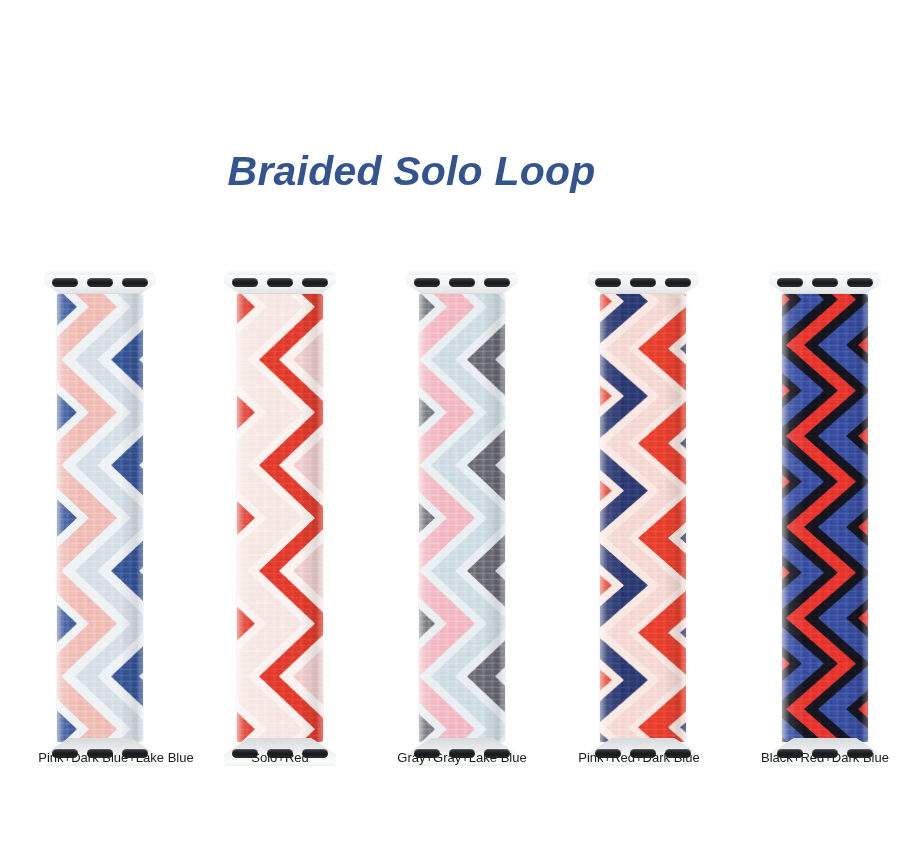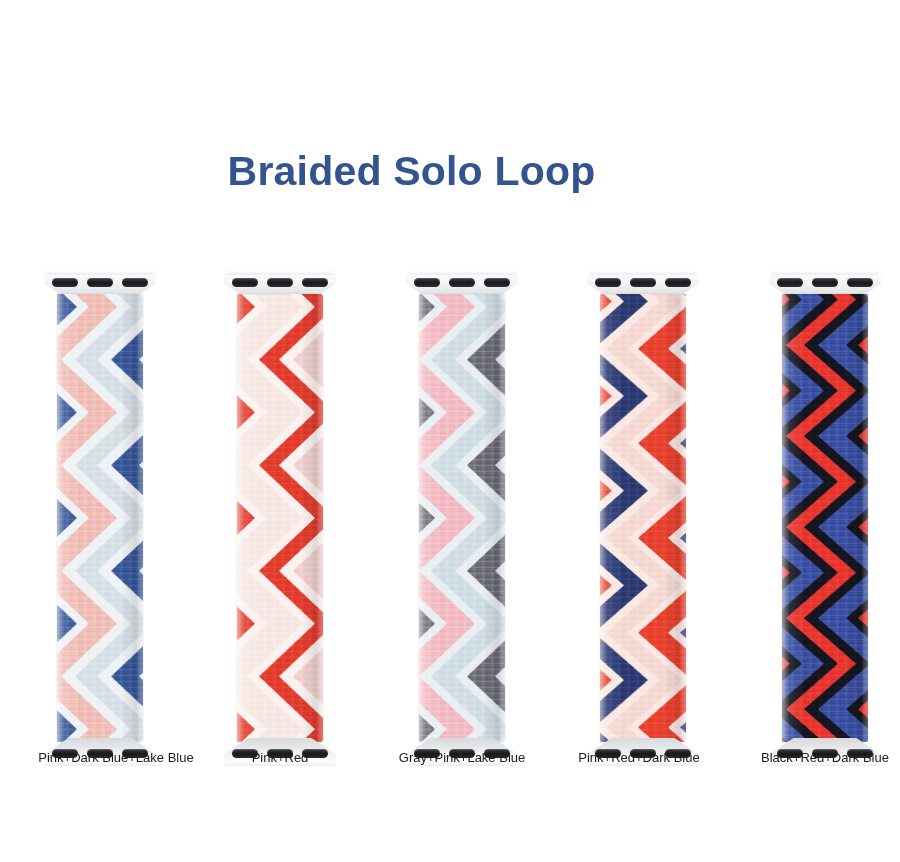--- a/index.html
+++ b/index.html
@@ -14,20 +14,21 @@
   
   .title{
     position:absolute;
     top:148px; left:0; width:823px;
     text-align:center;
     font-size:41px;
     font-weight:bold;
     color:#33548f;
     letter-spacing:0.2px;
     line-height:1.15;
+    font-style:italic;
   }
 
   
   .row{
     position:absolute;
     top:268px; left:0; width:900px; height:500px;
   }
   .product{
     position:absolute;
     top:0;
@@ -383,16 +384,16 @@
           <div class="slot"></div>
           <div class="slot"></div>
         </div>
       </div>
     </div>
   </div>
 
 </div>
 
 <div class="caption c0">Pink+Dark Blue+Lake Blue</div>
-<div class="caption c1">Pink+Red</div>
-<div class="caption c2">Gray+Pink+Lake Blue</div>
+<div class="caption c1">Solo+Red</div>
+<div class="caption c2">Gray+Gray+Lake Blue</div>
 <div class="caption c3">Pink+Red+Dark Blue</div>
 <div class="caption c4">Black+Red+Dark Blue</div>
 
 </body></html>

